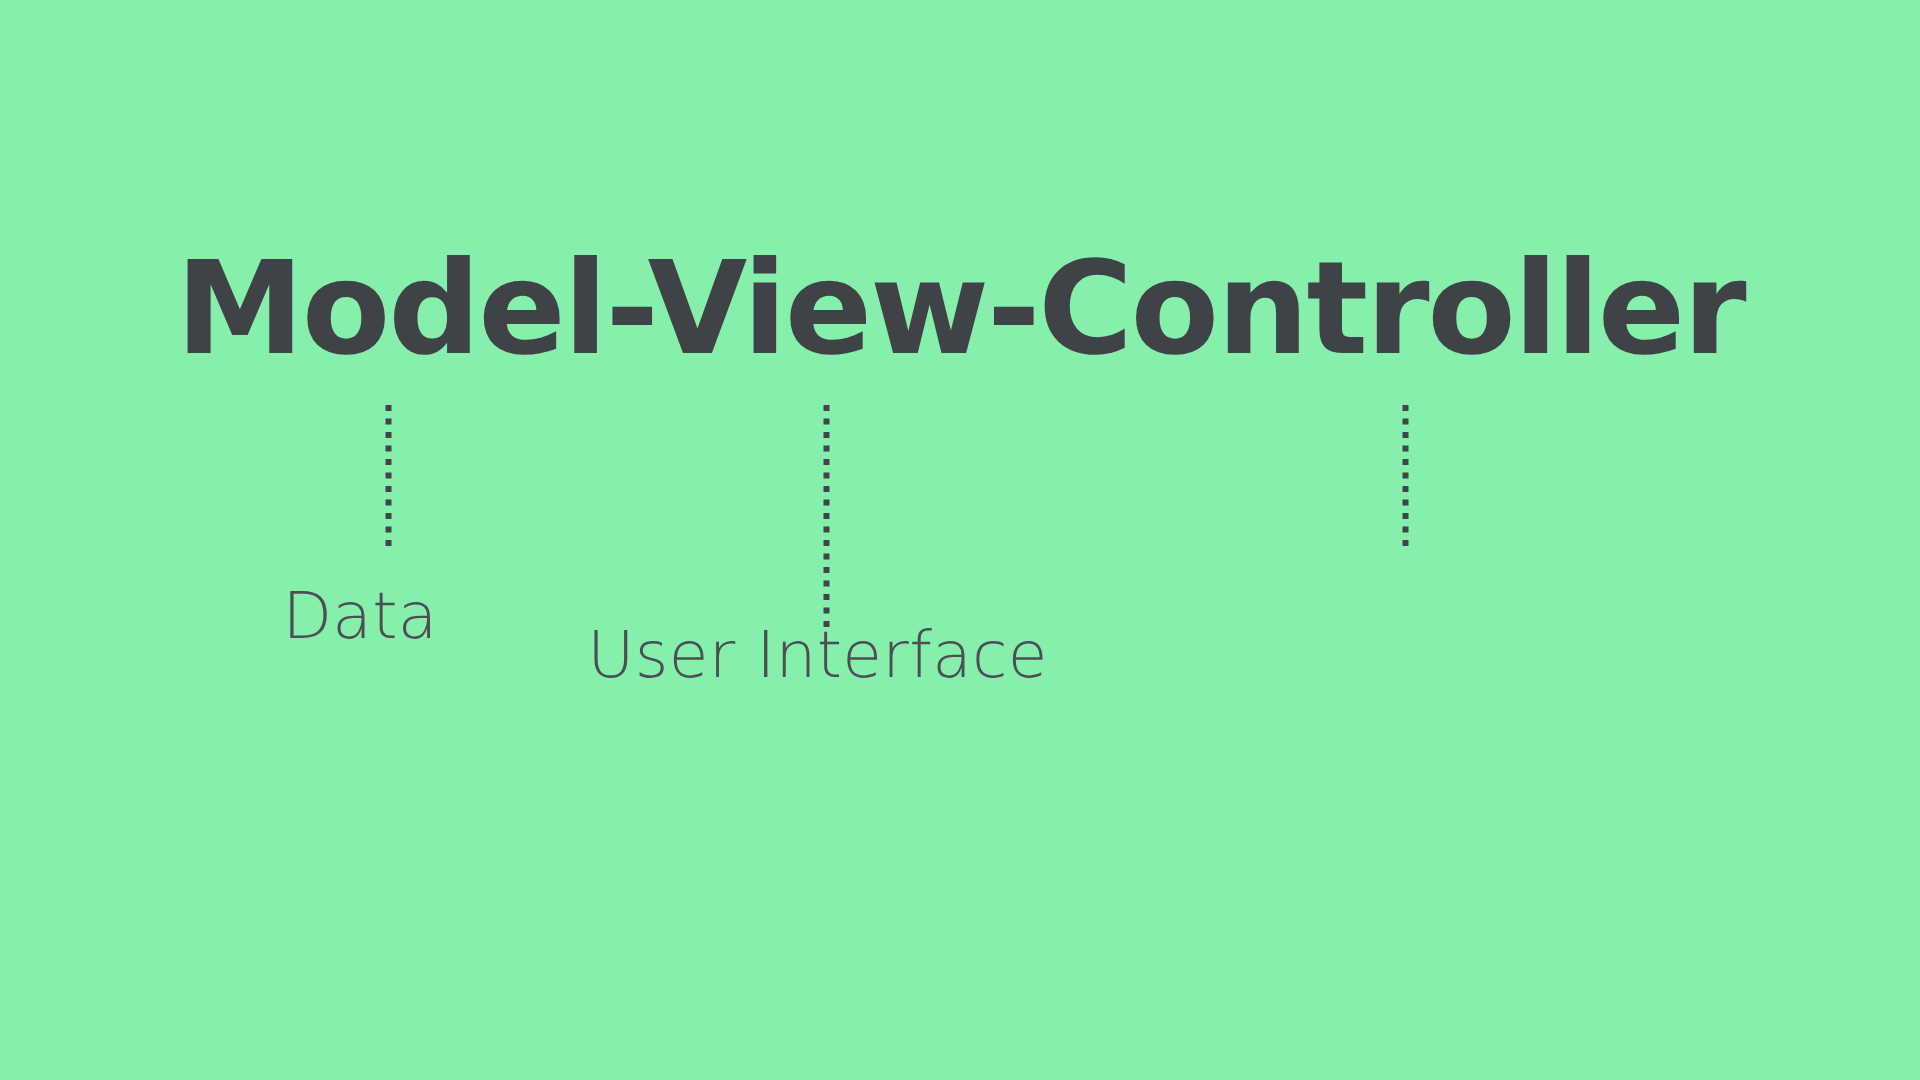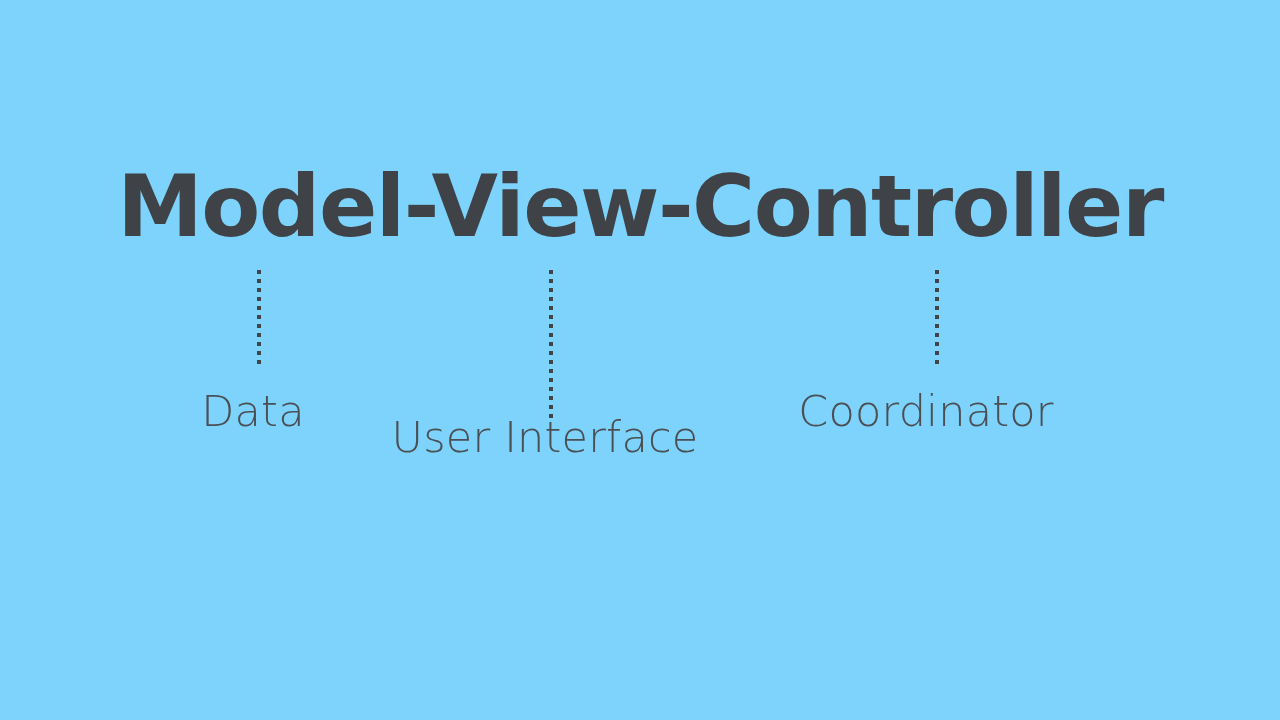--- a/index.html
+++ b/index.html
@@ -12,21 +12,21 @@
     height: 720px;
     background: #ffffff;
     font-family: "DejaVu Sans", "Liberation Sans", sans-serif;
     overflow: hidden;
   }
 
   #slide {
     position: relative;
     width: 1280px;
     height: 720px;
-    background: #7dd3fc;
+    background: #86efac;
   }
 
   
   .title {
     position: absolute;
     left: 0;
     top: 158px;
     width: 1280px;
     text-align: center;
     font-family: "DejaVu Sans", "Liberation Sans", sans-serif;
@@ -64,21 +64,21 @@
     font-weight: 300;
     font-size: 43px;
     line-height: 50px;
     letter-spacing: 0.2px;
     color: #4b4f53;
     white-space: nowrap;
     text-align: center;
     transform: translateX(-50%);
   }
 
-  #label-data   { left: 253px; top: 386px; }
+  #label-data   { left: 240px; top: 386px; }
   #label-ui     { left: 545px; top: 412px; }
   #label-coord  { left: 926px; top: 386px; }
 </style>
 </head>
 <body>
 
 <div id="slide">
 
   <div class="title">Model-View-Controller</div>
 
@@ -127,15 +127,14 @@
       <div class="dot" style="background: rgb(65, 69, 74);"></div>
       <div class="dot" style="background: rgb(65, 69, 74);"></div>
       <div class="dot" style="background: rgb(65, 69, 74);"></div>
       <div class="dot" style="background: rgb(65, 69, 74);"></div>
     </div>
 
   <div class="label" id="label-data">Data</div>
 
   <div class="label" id="label-ui">User Interface</div>
 
-  <div class="label" id="label-coord">Coordinator</div>
 
 </div>
 
 </body></html>

